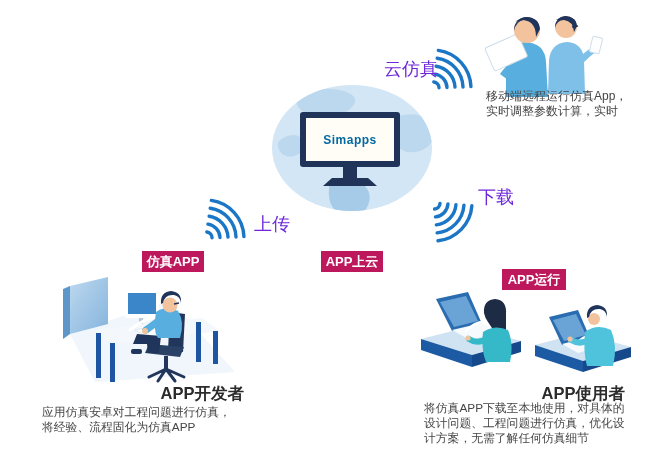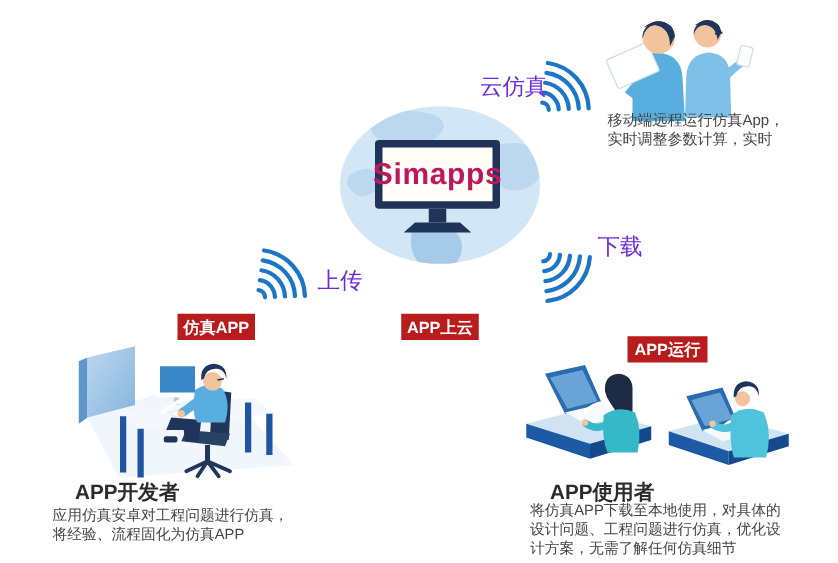--- a/index.html
+++ b/index.html
@@ -5,42 +5,42 @@
   html,body{margin:0;padding:0;background:#ffffff;}
   .canvas{
     position:relative;width:670px;height:450px;background:#ffffff;overflow:hidden;
     font-family:"Liberation Sans","DejaVu Sans",sans-serif;
   }
   .abs{position:absolute;}
   svg{display:block;}
   .simapps-label{
     left:300px;top:112px;width:100px;height:55px;
     display:flex;align-items:center;justify-content:center;
-    font-size:24px;font-weight:bold;color:#be185d;letter-spacing:.5px;
+    font-size:12px;font-weight:bold;color:#0369a1;letter-spacing:.5px;
   }
   .link-label{
     font-size:18px;font-weight:normal;color:#6d28d9;white-space:nowrap;
   }
   .lab-cloud{left:384px;top:57px;}
   .lab-upload{left:254px;top:172px;margin-top:40px;}
   .lab-download{left:459px;top:185px;margin-left:19px;}
   .stage-box{
-    height:21px;padding:0 8px;background:#b91c1c;color:#ffffff;
+    height:21px;padding:0 8px;background:#be185d;color:#ffffff;
     display:flex;align-items:center;justify-content:center;
     font-size:13px;font-weight:600;white-space:nowrap;box-sizing:border-box;
   }
   .stage-1{left:142px;top:251px;width:62px;}
   .stage-2{left:321px;top:251px;width:62px;}
   .stage-3{left:502px;top:251px;width:64px;margin-top:18px;}
   .note{
     left:486px;top:89px;width:170px;
     font-size:12px;line-height:14.5px;color:#454545;
   }
   .section-title{
-    font-size:16.5px;font-weight:bold;color:#2b2b2b;text-align:left;white-space:nowrap;
+    font-size:16.5px;font-weight:bold;color:#2b2b2b;text-align:right;white-space:nowrap;
   }
   .dev-title{left:60px;top:383px;width:184px;}
   .user-title{left:440px;top:383px;width:185px;}
   .body-text{
     font-size:11.8px;line-height:15px;color:#454545;white-space:nowrap;
   }
   .dev-body{left:42px;top:405px;}
   .user-body{left:424px;top:401px;}
 </style>
 </head>

